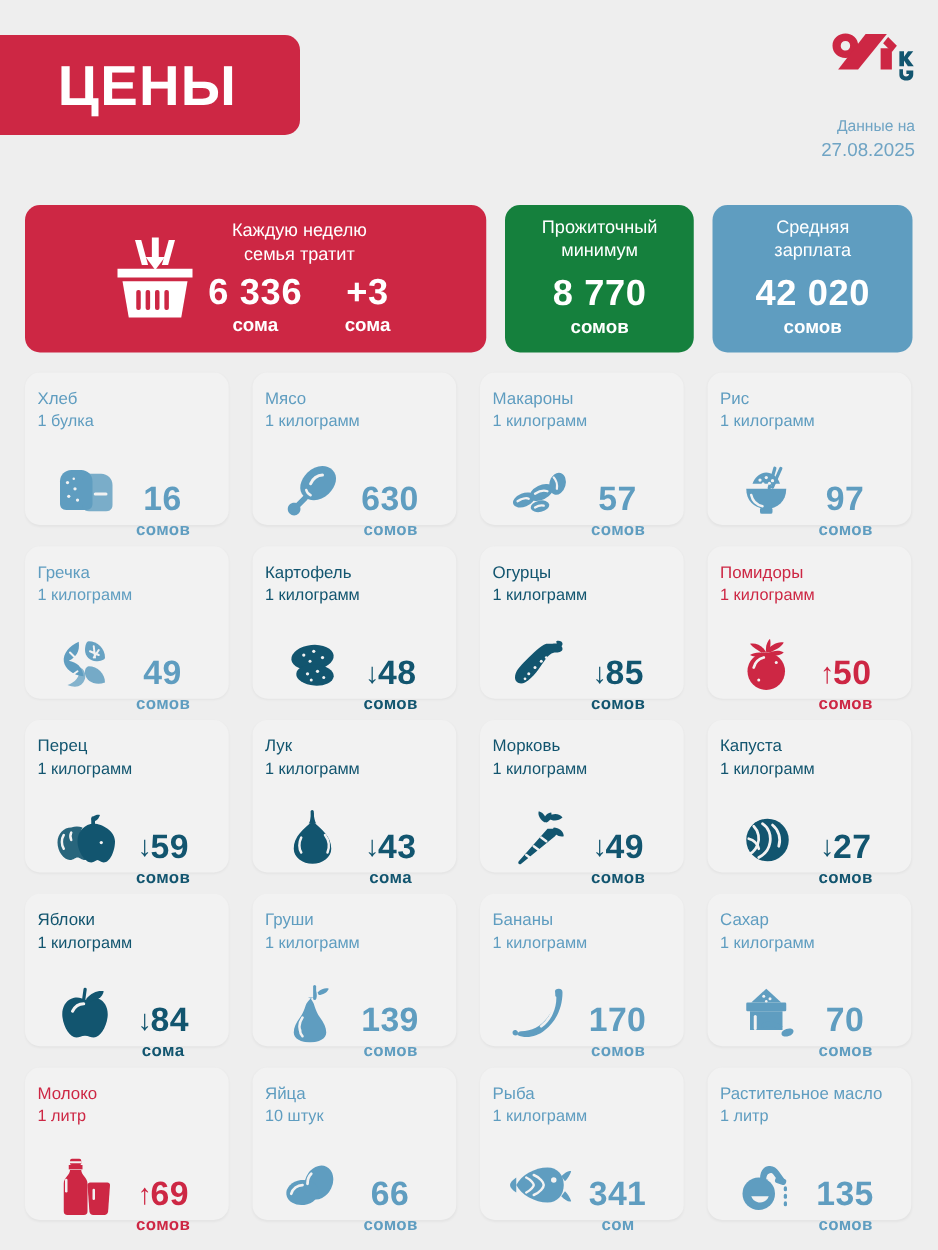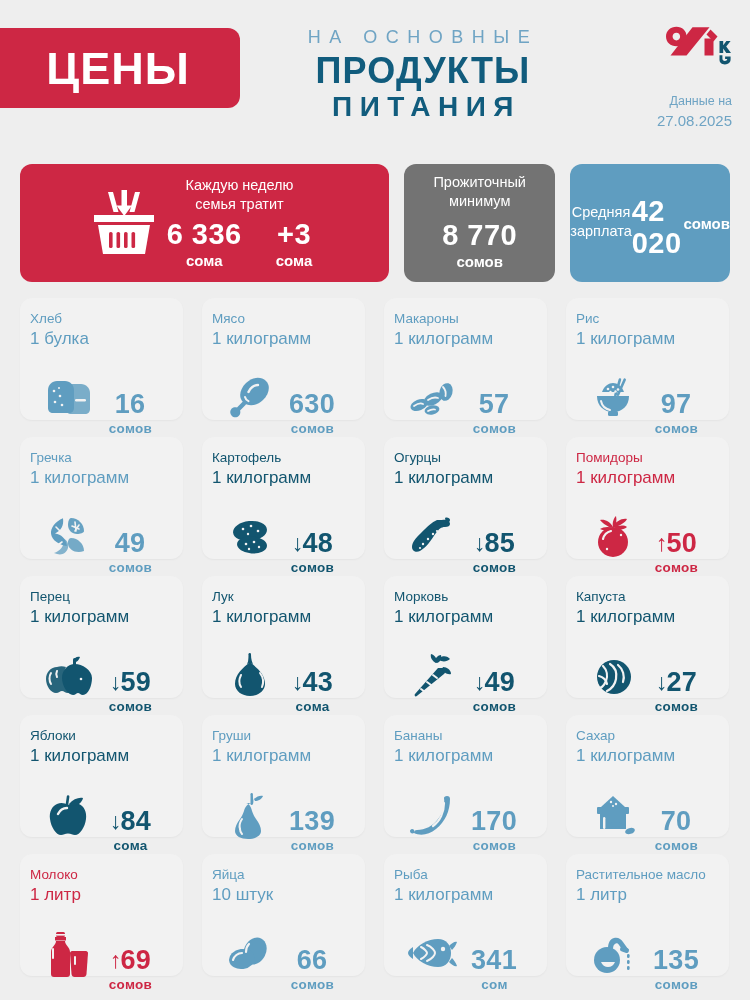--- a/index.html
+++ b/index.html
@@ -73,22 +73,22 @@
   .basket-icon{flex:0 0 auto;margin-right:4px;}
   .basket-right{display:flex;flex-direction:column;align-items:center;}
   .basket-caption{
     font-size:14.5px;line-height:1.3;text-align:center;
     margin-bottom:4px;
   }
   .basket-nums{display:flex;align-items:flex-start;gap:34px;margin-top:2px;}
   .num-group{text-align:center;}
   .num-big{font-size:29px;font-weight:bold;line-height:1.05;letter-spacing:0.5px;}
   .num-unit{font-size:15px;font-weight:bold;line-height:1.3;margin-top:1px;}
-  .stat-min{width:164px;background:#737373;flex-direction:column;}
-  .stat-avg{width:173px;background:#5f9dc0;flex-direction:row;}
+  .stat-min{width:164px;background:#15803d;flex-direction:column;}
+  .stat-avg{width:173px;background:#5f9dc0;flex-direction:column;}
   .stat-col-caption{
     font-size:14.5px;line-height:1.3;text-align:center;margin-top:-2px;
   }
   .stat-col-num{font-size:29px;font-weight:bold;line-height:1.1;margin-top:10px;letter-spacing:0.5px;}
   .stat-col-unit{font-size:15px;font-weight:bold;line-height:1.2;margin-top:1px;}
 
   
   .grid{
     position:absolute;left:20px;top:298px;
     width:710px;
@@ -99,21 +99,21 @@
   .card{
     background:#f2f2f2;
     border-radius:12px;
     height:122px;
     box-sizing:border-box;
     padding:12px 10px 8px 10px;
     display:flex;flex-direction:column;align-items:flex-start;
     box-shadow:0 1px 2px rgba(0,0,0,0.045);
   }
   .card-name{font-size:13.5px;line-height:1.32;text-align:center;font-weight:normal;}
-  .card-unit{font-size:17px;line-height:1.32;text-align:center;font-weight:normal;}
+  .card-unit{font-size:13px;line-height:1.32;text-align:center;font-weight:normal;}
   .card-body{
     display:flex;align-items:center;justify-content:center;
     gap:6px;margin-top:9px;width:100%;
   }
   .card-icon{flex:0 0 auto;width:52px;display:flex;align-items:center;justify-content:center;}
   .card-price{display:flex;flex-direction:column;align-items:center;min-width:62px;margin-top:32px;}
   .price-row{display:flex;align-items:center;line-height:1;}
   .price-arrow{font-size:23px;font-weight:bold;line-height:1;margin-right:-1px;}
   .price-value{font-size:27px;font-weight:bold;line-height:1;letter-spacing:0.3px;}
   .price-unit{font-size:13.5px;font-weight:bold;line-height:1.2;margin-top:3px;letter-spacing:0.3px;}
@@ -125,25 +125,20 @@
 </style>
 </head>
 <body>
 
 <div class="header">
 
   <div class="price-banner">
     <span>ЦЕНЫ</span>
   </div>
 
-  <div class="title-block">
-    <div class="title-line1">НА ОСНОВНЫЕ</div>
-    <div class="title-line2">ПРОДУКТЫ</div>
-    <div class="title-line3">ПИТАНИЯ</div>
-  </div>
 
   <div class="brand">
     <svg class="brand-logo" width="70" height="40" viewBox="0 0 70 40">
       <g fill="#cd2744">
         <path d="M4 10.5 C4 4.8 8.6 0.8 14.4 0.8 C20.2 0.8 24.6 4.9 24.6 10.6 C24.6 16.3 20.2 20.3 14.4 20.3 C8.6 20.3 4 16.3 4 10.5 Z M10.6 10.5 C10.6 12.8 12.2 14.4 14.4 14.4 C16.6 14.4 18.1 12.8 18.1 10.5 C18.1 8.3 16.6 6.7 14.4 6.7 C12.2 6.7 10.6 8.3 10.6 10.5 Z"></path>
         <path d="M30.5 1.2 L47.5 1.2 L24.5 29.5 L8.5 29.5 Z"></path>
         <path d="M42.5 12.5 L51.5 12.5 L51.5 29.5 L42.5 29.5 Z"></path>
         <path d="M48.5 3.5 L55.5 10.5 L51.5 15.5 L44.5 8.5 Z"></path>
       </g>
       <g fill="#12556f">

